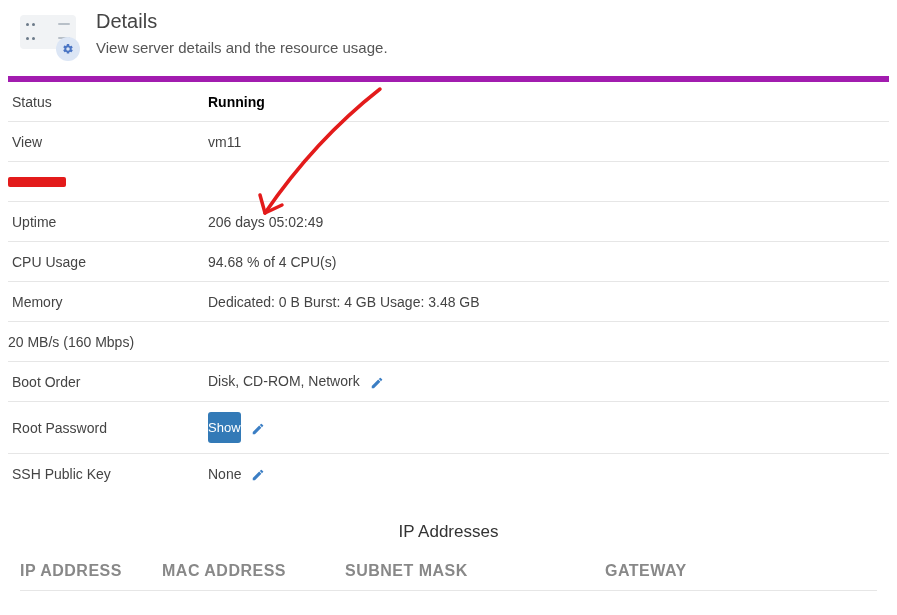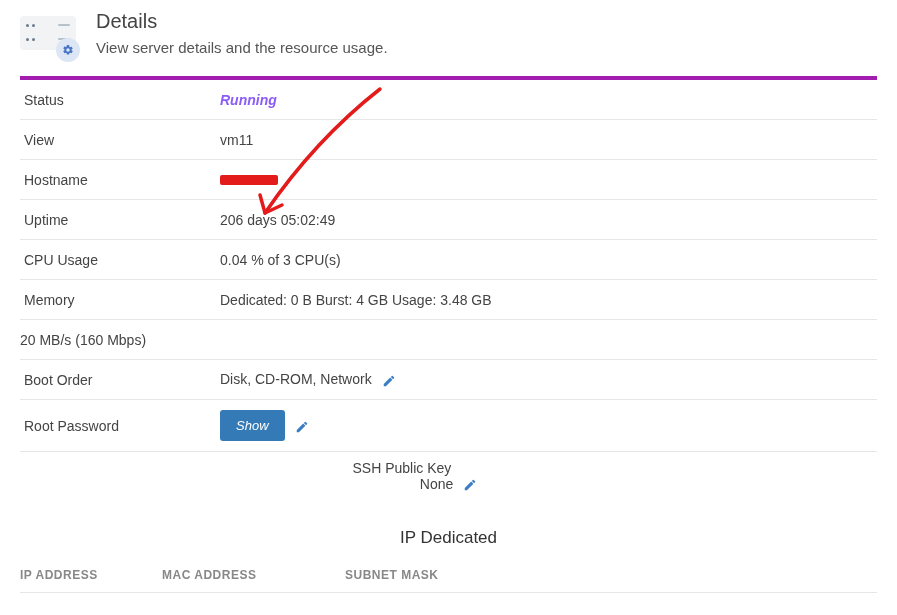--- a/index.html
+++ b/index.html
@@ -12,21 +12,21 @@
       font-size: 14px;
       color: #333;
       background: #fff;
       width: 897px;
       height: 615px;
       overflow: hidden;
       position: relative;
     }
     .header {
       display: flex;
-      align-items: flex-end;
+      align-items: center;
       padding: 10px 20px 20px 20px;
     }
     .server-icon {
       width: 56px;
       height: 40px;
       position: relative;
       margin-right: 20px;
       margin-top: 4px;
     }
     .server-icon .server-body {
@@ -71,22 +71,22 @@
       font-size: 20px;
       font-weight: 500;
       color: #444;
       margin-bottom: 6px;
     }
     .header-text p {
       font-size: 15px;
       color: #555;
     }
     .details-table {
-      margin: 0 20px;
-      border-top: 4px solid #a21caf;
+      margin: 0 8px;
+      border-top: 6px solid #a21caf;
     }
     .row {
       display: flex;
       align-items: center;
       border-bottom: 1px solid #e6e6e6;
       min-height: 40px;
       padding: 8px 0;
     }
     .row.tall {
       min-height: 52px;
@@ -97,66 +97,64 @@
       padding-left: 4px;
     }
     .row .value {
       flex: 1;
       color: #444;
       display: flex;
       align-items: center;
       gap: 10px;
     }
     .status-running {
-      color: #8b5cf6;
+      color: #000000;
       font-weight: 600;
-      font-style: italic;
     }
     .redacted {
       display: inline-block;
       width: 58px;
       height: 10px;
       background: #e31b1b;
       border-radius: 2px;
     }
     .edit-icon svg {
       width: 14px;
       height: 14px;
       fill: #3b7ec4;
       cursor: pointer;
       vertical-align: middle;
     }
     .btn-show {
       background: #337ab7;
       color: #fff;
       border: none;
-      padding: 8px 16px;
+      padding: 8px 0;
       font-size: 13px;
       border-radius: 3px;
       cursor: pointer;
-      font-style: italic;
     }
     .section-title {
       text-align: center;
       font-size: 17px;
       color: #333;
       margin: 28px 0 20px 0;
       font-weight: 400;
     }
     .ip-table {
       margin: 0 20px;
     }
     .ip-header {
       display: flex;
       border-bottom: 1px solid #e6e6e6;
       padding-bottom: 10px;
     }
     .ip-header .col {
       color: #888;
-      font-size: 12px;
+      font-size: 16px;
       font-weight: 600;
       letter-spacing: 0.5px;
     }
     .col-ip { width: 110px; }
     .col-mac { width: 215px; padding-left: 32px; }
     .col-subnet { width: 260px; }
     .col-gateway { flex: 1; }
     .annotation-arrow {
       position: absolute;
       top: 85px;
@@ -197,34 +195,33 @@
         <span class="status-running">Running</span>
       </div>
   </div>
 
   <div class="row">
     <div class="label">View</div>
     <div class="value">vm11</div>
   </div>
 
   <div class="row">
-    <div class="label">Hostname</div>
     <div class="value">
         <span class="redacted"></span>
       </div>
   </div>
 
   <div class="row">
     <div class="label">Uptime</div>
     <div class="value">206 days 05:02:49</div>
   </div>
 
   <div class="row">
     <div class="label">CPU Usage</div>
-    <div class="value">0.04 % of 3 CPU(s)</div>
+    <div class="value">94.68 % of 4 CPU(s)</div>
   </div>
 
   <div class="row">
     <div class="label">Memory</div>
     <div class="value">Dedicated: 0 B Burst: 4 GB Usage: 3.48 GB</div>
   </div>
 
   <div class="row">
     <div class="value">20 MB/s (160 Mbps)</div>
   </div>
@@ -246,40 +243,41 @@
     <div class="value">
       <button class="btn-show">Show</button>
       <span class="edit-icon">
         <svg viewBox="0 0 24 24">
             <path d="M3 17.25V21h3.75L17.81 9.94l-3.75-3.75L3 17.25zM20.71 7.04a1 1 0 0 0 0-1.41l-2.34-2.34a1 1 0 0 0-1.41 0l-1.83 1.83 3.75 3.75 1.83-1.83z"></path>
           </svg>
       </span>
     </div>
   </div>
 
-  <div class="row" style="border-bottom:none;flex-direction:column;">
+  <div class="row" style="border-bottom:none;">
     <div class="label">SSH Public Key</div>
     <div class="value">
       <span>None</span>
       <span class="edit-icon">
         <svg viewBox="0 0 24 24">
             <path d="M3 17.25V21h3.75L17.81 9.94l-3.75-3.75L3 17.25zM20.71 7.04a1 1 0 0 0 0-1.41l-2.34-2.34a1 1 0 0 0-1.41 0l-1.83 1.83 3.75 3.75 1.83-1.83z"></path>
           </svg>
       </span>
     </div>
   </div>
 
 </div>
 
-<div class="section-title">IP Dedicated</div>
+<div class="section-title">IP Addresses</div>
 
 <div class="ip-table">
   <div class="ip-header">
     <div class="col col-ip">IP ADDRESS</div>
     <div class="col col-mac">MAC ADDRESS</div>
     <div class="col col-subnet">SUBNET MASK</div>
+    <div class="col col-gateway">GATEWAY</div>
   </div>
 </div>
 
 <svg class="annotation-arrow" width="160" height="150" viewBox="0 0 160 150">
   <path d="M 140 4 Q 75 55 25 128" stroke="#e31b1b" stroke-width="3.5" fill="none" stroke-linecap="round"></path>
   <path d="M 25 128 L 20 110 M 25 128 L 42 120" stroke="#e31b1b" stroke-width="3.5" fill="none" stroke-linecap="round"></path>
 </svg>
 
 </body></html>

